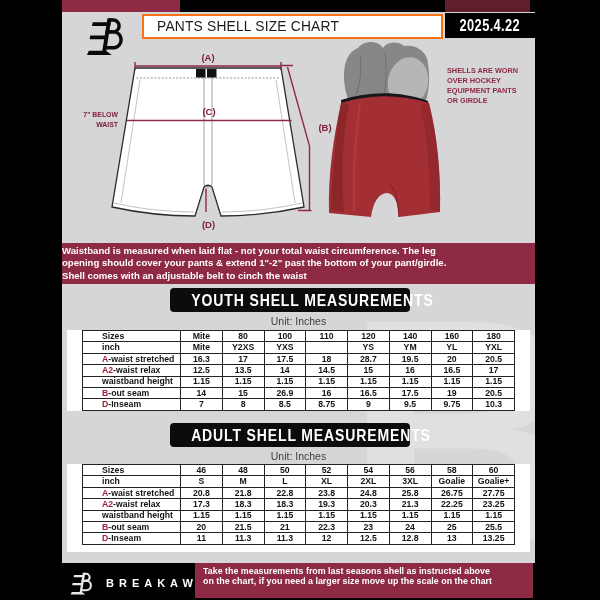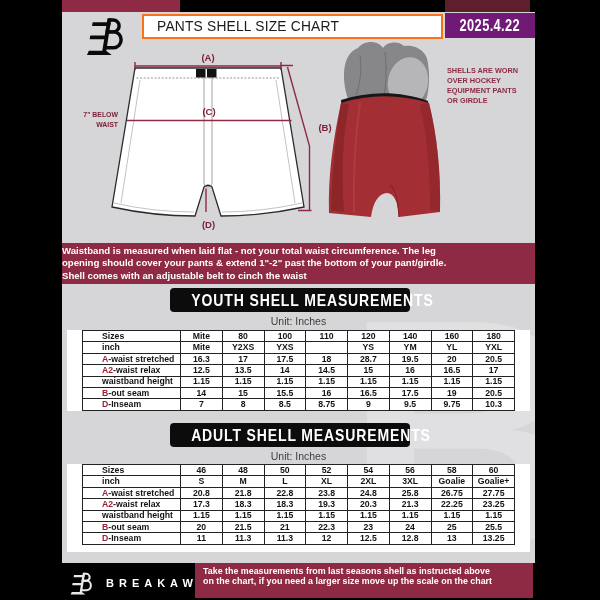--- a/index.html
+++ b/index.html
@@ -11,21 +11,21 @@
   .strip{position:absolute;left:0;top:0;width:473px;height:12px;display:flex;z-index:3;}
   .seg-maroon{width:118px;background:#8e2a43;}
   .seg-black{width:265px;background:#000;}
   .seg-dark{width:85px;background:#5e1e2c;}
   .seg-black2{flex:1;background:#000;}
   
   .logo-header{position:absolute;left:24px;top:13px;z-index:4;color:#0a0a0a;}
   .title-box{position:absolute;left:80px;top:14px;width:301px;height:25px;background:#fff;
              border:2px solid #f97316;box-sizing:border-box;display:flex;align-items:center;
              padding-left:13px;font-size:13.8px;color:#1b1b1b;letter-spacing:.2px;z-index:4;}
-  .date-box{position:absolute;left:383px;top:13px;width:90px;height:25px;background:#701a75;
+  .date-box{position:absolute;left:383px;top:13px;width:90px;height:25px;background:#000000;
             display:flex;align-items:center;justify-content:center;z-index:4;}
   .date-box span{display:inline-block;transform:scaleX(.8);color:#fff;font-weight:bold;font-size:16px;letter-spacing:.5px;}
   
   .diagram-svg{position:absolute;left:0;top:0;width:473px;height:240px;z-index:2;}
   
   .info-banner{position:absolute;left:0;top:243px;width:473px;height:41px;background:#8e2a43;z-index:3;
                display:flex;flex-direction:column;justify-content:center;text-align:left;}
   .info-banner div{color:#fff;font-weight:bold;font-size:9.6px;line-height:12.6px;}
   
   .section-head{position:absolute;left:108px;width:240px;height:24px;background:#0c0c0c;border-radius:4px;
@@ -211,21 +211,21 @@
               <td>1.15</td>
               <td>1.15</td>
               <td>1.15</td>
               <td>1.15</td>
               <td>1.15</td>
             </tr>
             <tr>
               <td class="lbl"><span class="accent">B</span>-out seam</td>
               <td>14</td>
               <td>15</td>
-              <td>15.5</td>
+              <td>26.9</td>
               <td>16</td>
               <td>16.5</td>
               <td>17.5</td>
               <td>19</td>
               <td>20.5</td>
             </tr>
             <tr>
               <td class="lbl"><span class="accent">D</span>-Inseam</td>
               <td>7</td>
               <td>8</td>

